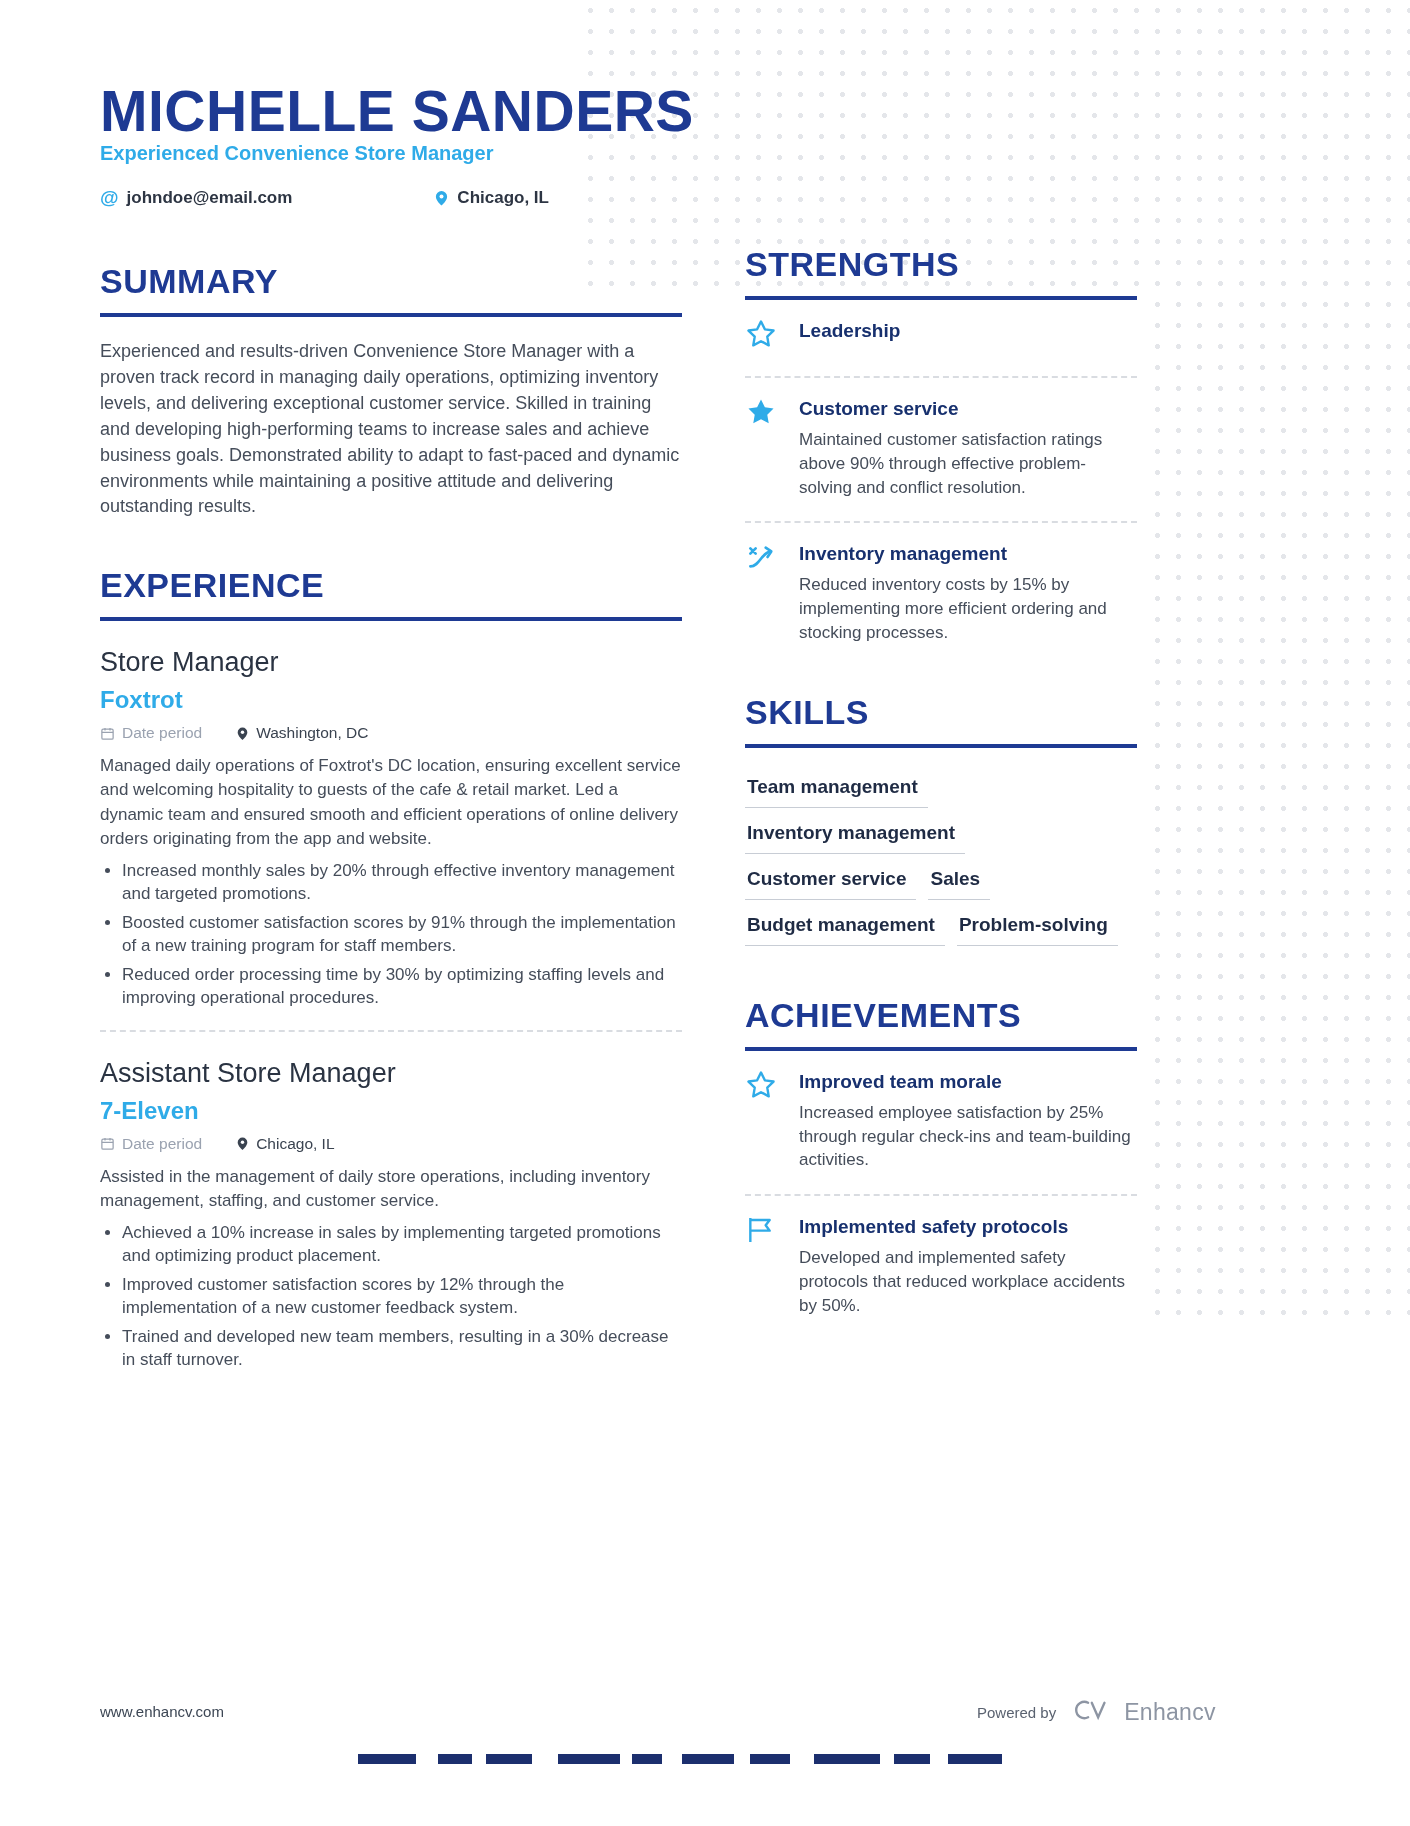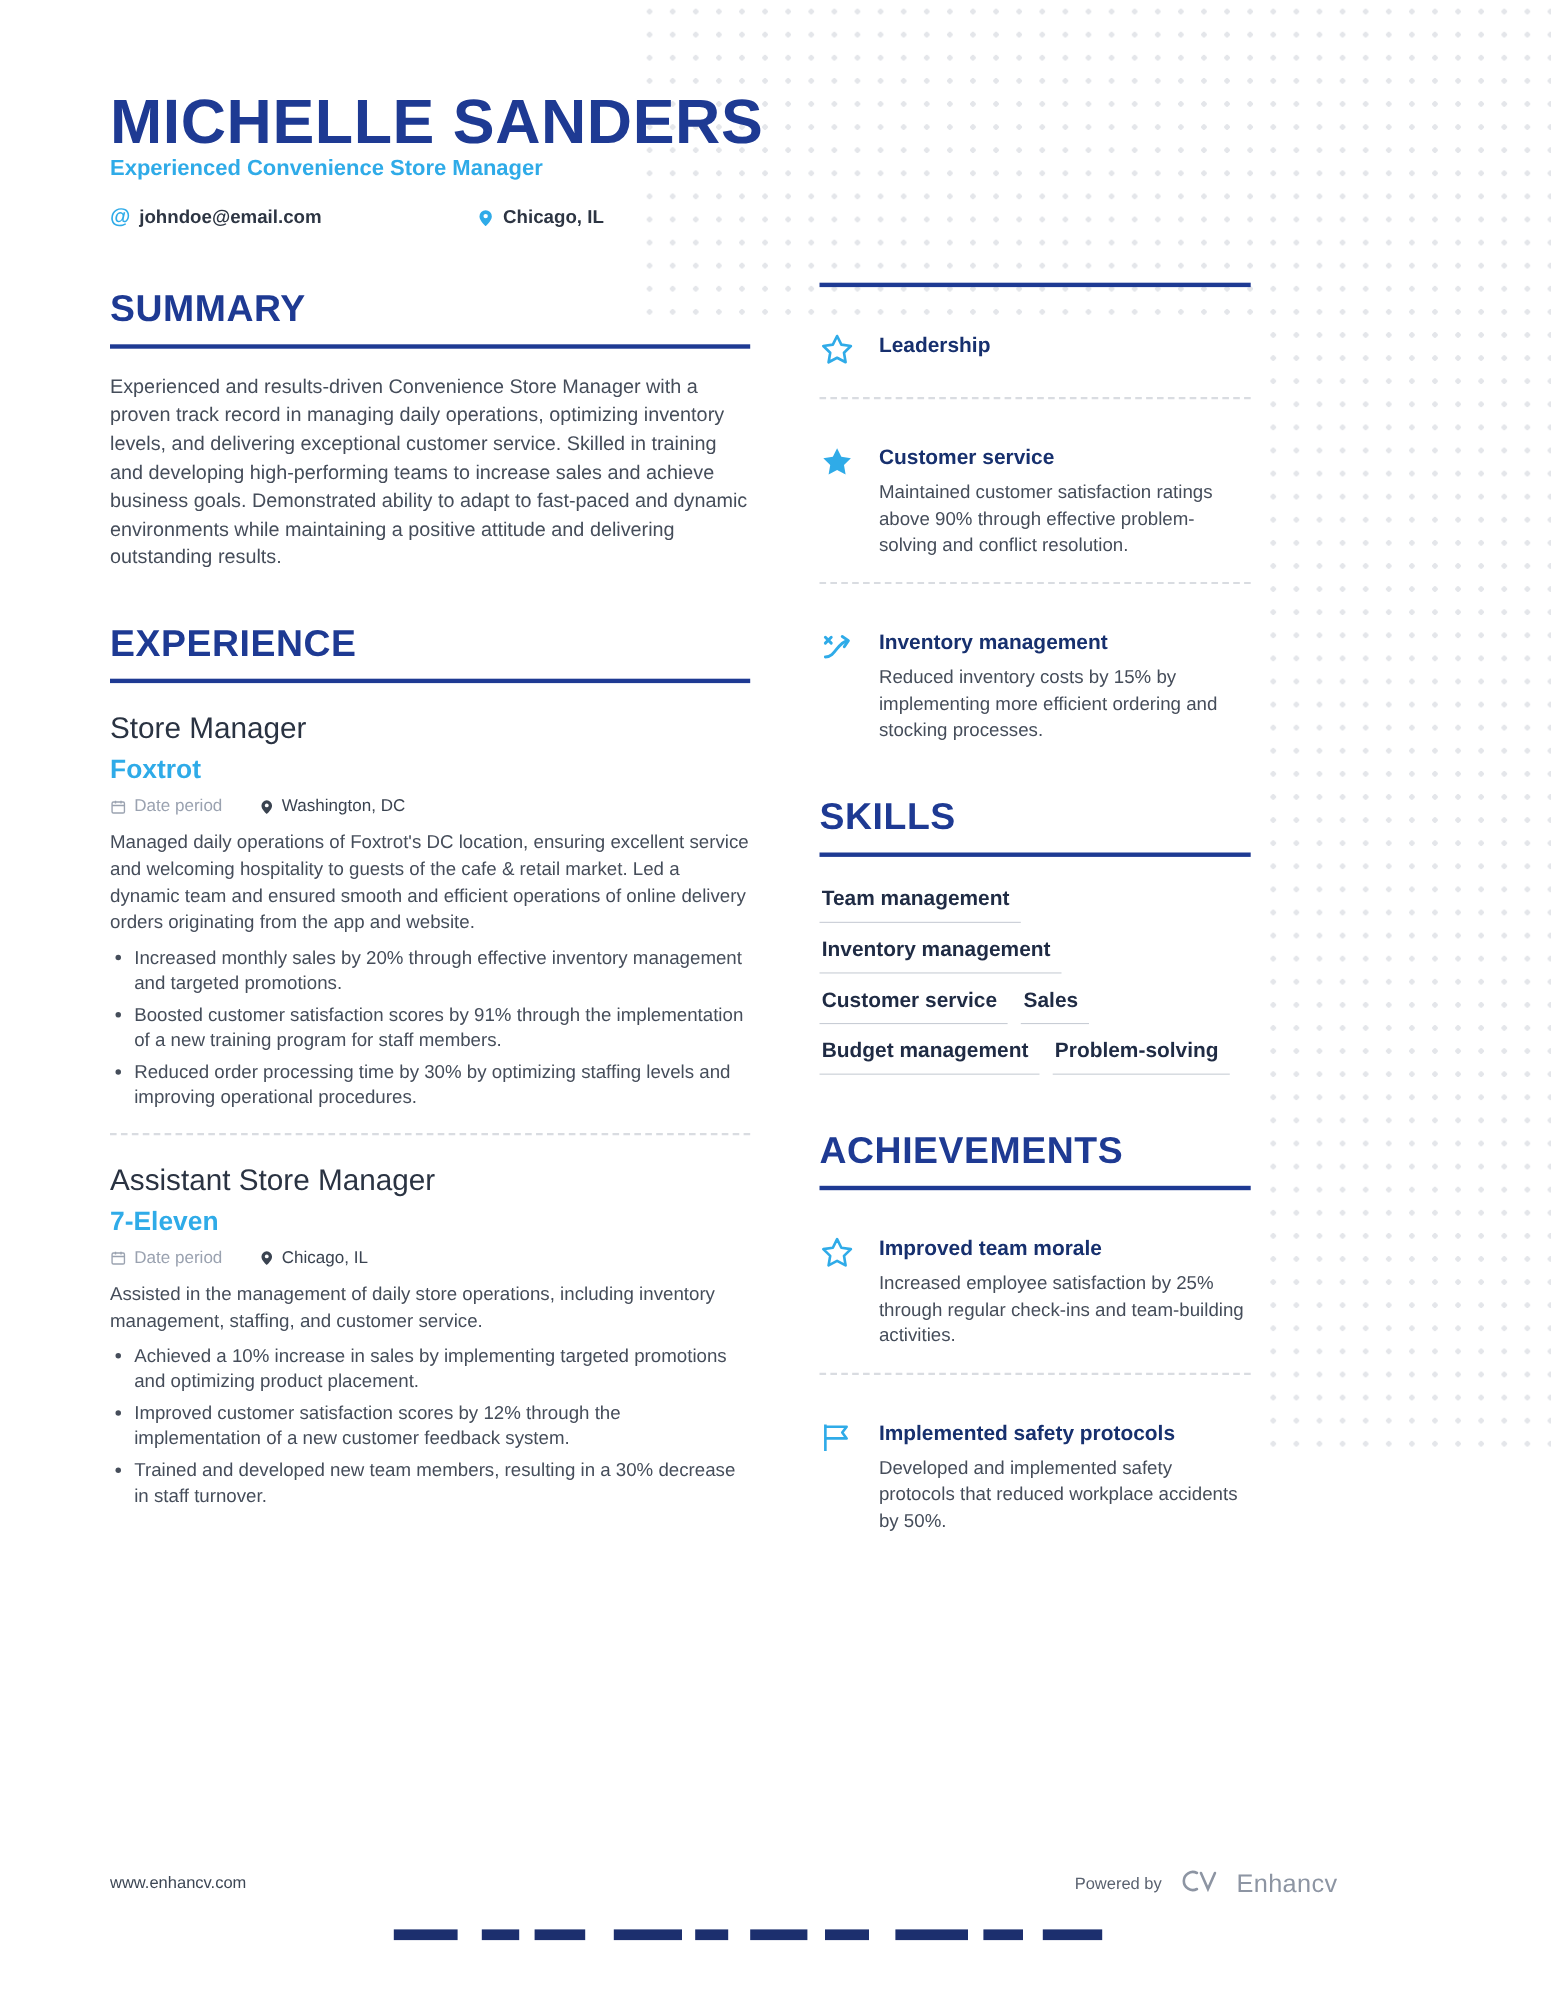--- a/index.html
+++ b/index.html
@@ -52,21 +52,21 @@
   .meta-chunk{display:flex;align-items:center;gap:7px;}
   .meta-date{color:var(--muted);}
   .meta-loc{color:#3a4350;}
   .job-desc{font-size:17px;line-height:1.42;margin:12px 0 0 0;}
   .job ul{margin:8px 0 0 0;padding-left:22px;}
   .job li{font-size:17px;line-height:1.38;margin:5px 0;}
   .dashed{border:none;border-top:2px dashed #d9dce1;margin:20px 0 0 0;}
 
   
   .side-sec{margin-top:0;}
-  .side-item{display:flex;gap:18px;margin-top:39px;}
+  .side-item{display:flex;gap:18px;margin-top:16px;}
   .side-icon{flex:0 0 36px;padding-top:2px;color:var(--accent);}
   .side-body h3{font-size:19px;font-weight:700;color:var(--title-dark);margin:4px 0 0 0;}
   .side-body p{font-size:17px;line-height:1.4;margin:8px 0 0 0;}
   .side-dash{border:none;border-top:2px dashed #d9dce1;margin:22px 0 0 0;}
 
   .skills{margin-top:48px;}
   .tags{display:flex;flex-wrap:wrap;column-gap:26px;row-gap:18px;margin-top:26px;gap:12px;}
   .tag{font-size:19px;font-weight:700;color:#1f2b44;padding:2px 10px 9px 2px;border-bottom:1px solid #c8cdd5;}
 
   .achievements{margin-top:50px;}
@@ -170,20 +170,21 @@
           <li>Achieved a 10% increase in sales by implementing targeted promotions and optimizing product placement.</li>
           <li>Improved customer satisfaction scores by 12% through the implementation of a new customer feedback system.</li>
           <li>Trained and developed new team members, resulting in a 30% decrease in staff turnover.</li>
         </ul>
       </article>
     </section>
   </main>
 
   <aside class="right-col layer">
     <section class="side-sec">
+      <h2 class="sec">STRENGTHS</h2>
       <div class="rule"></div>
 
       <div class="side-item">
         <div class="side-icon">
           <svg width="32" height="32" viewBox="0 0 24 24" fill="none">
             <path d="M12 2.6l2.9 5.9 6.5.9-4.7 4.6 1.1 6.5L12 17.4l-5.8 3.1 1.1-6.5-4.7-4.6 6.5-.9z" stroke="#2fabe8" stroke-width="1.8" stroke-linejoin="round"></path>
           </svg>
         </div>
         <div class="side-body">
           <h3>Leadership</h3>

